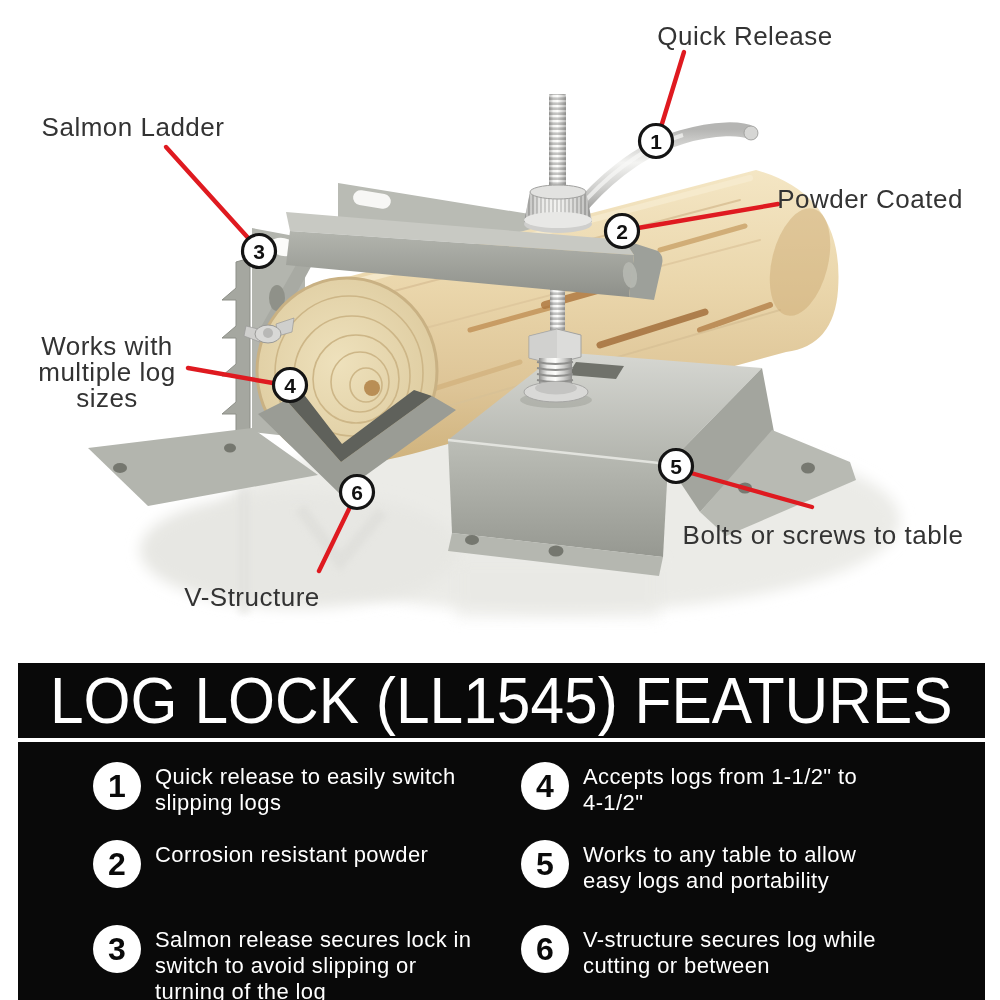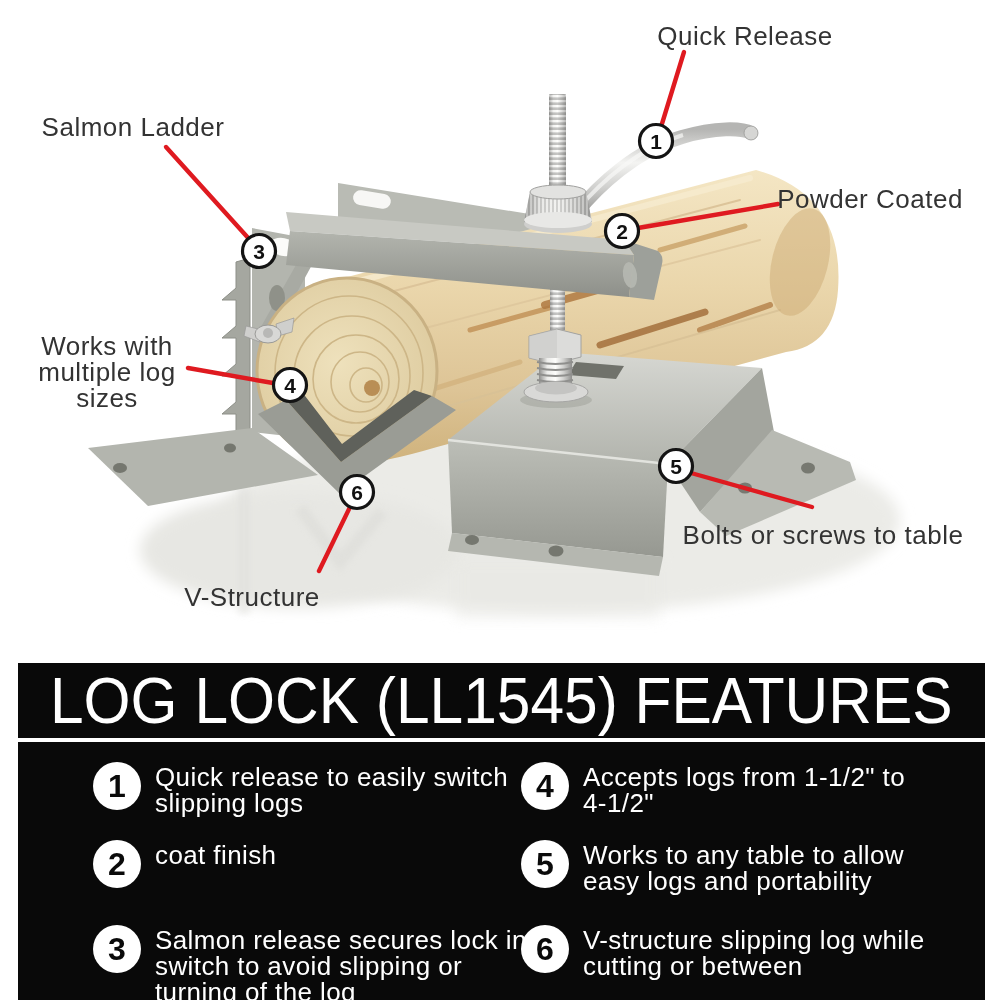--- a/index.html
+++ b/index.html
@@ -11,21 +11,21 @@
   .marker-num{font-family:"Liberation Sans","DejaVu Sans",sans-serif;font-size:21px;
               font-weight:bold;fill:#111;}
   .title-bar{position:absolute;left:18px;top:663px;width:967px;height:75px;background:#090909;
              display:flex;align-items:center;justify-content:center;}
   .title-text{color:#ffffff;font-size:65px;letter-spacing:0px;white-space:nowrap;
               transform:scaleX(0.93);transform-origin:center;}
   .features-panel{position:absolute;left:18px;top:742px;width:967px;height:258px;background:#090909;}
   .feat{position:absolute;display:flex;gap:14px;align-items:flex-start;}
   .num-circle{width:48px;height:48px;border-radius:50%;background:#ffffff;color:#0a0a0a;
               font-size:32px;font-weight:bold;line-height:48px;text-align:center;flex-shrink:0;}
-  .feat-text{margin-top:2px;color:#ffffff;font-size:26px;line-height:26px;letter-spacing:0.4px;}
+  .feat-text{margin-top:2px;color:#ffffff;font-size:22px;line-height:26px;letter-spacing:0.4px;}
   .feat-line{min-height:0;}
 </style>
 </head>
 <body>
 
 <div class="stage">
 
   <svg class="photo" viewBox="0 0 1000 660">
     <defs>
       <linearGradient id="woodG" x1="0" y1="0" x2="0" y2="1">
@@ -255,21 +255,21 @@
       <div class="num-circle">1</div>
       <div class="feat-text">
         <div class="feat-line">Quick release to easily switch</div>
         <div class="feat-line">slipping logs</div>
       </div>
     </div>
 
     <div class="feat" style="left:75px;top:98px;">
       <div class="num-circle">2</div>
       <div class="feat-text">
-        <div class="feat-line">coat finish</div>
+        <div class="feat-line">Corrosion resistant powder</div>
       </div>
     </div>
 
     <div class="feat" style="left:75px;top:183px;">
       <div class="num-circle">3</div>
       <div class="feat-text">
         <div class="feat-line">Salmon release secures lock in</div>
         <div class="feat-line">switch to avoid slipping or</div>
         <div class="feat-line">turning of the log</div>
       </div>
@@ -287,19 +287,19 @@
       <div class="num-circle">5</div>
       <div class="feat-text">
         <div class="feat-line">Works to any table to allow</div>
         <div class="feat-line">easy logs and portability</div>
       </div>
     </div>
 
     <div class="feat" style="left:503px;top:183px;">
       <div class="num-circle">6</div>
       <div class="feat-text">
-        <div class="feat-line">V-structure slipping log while</div>
+        <div class="feat-line">V-structure secures log while</div>
         <div class="feat-line">cutting or between</div>
       </div>
     </div>
 
   </div>
 </div>
 
 </body></html>

